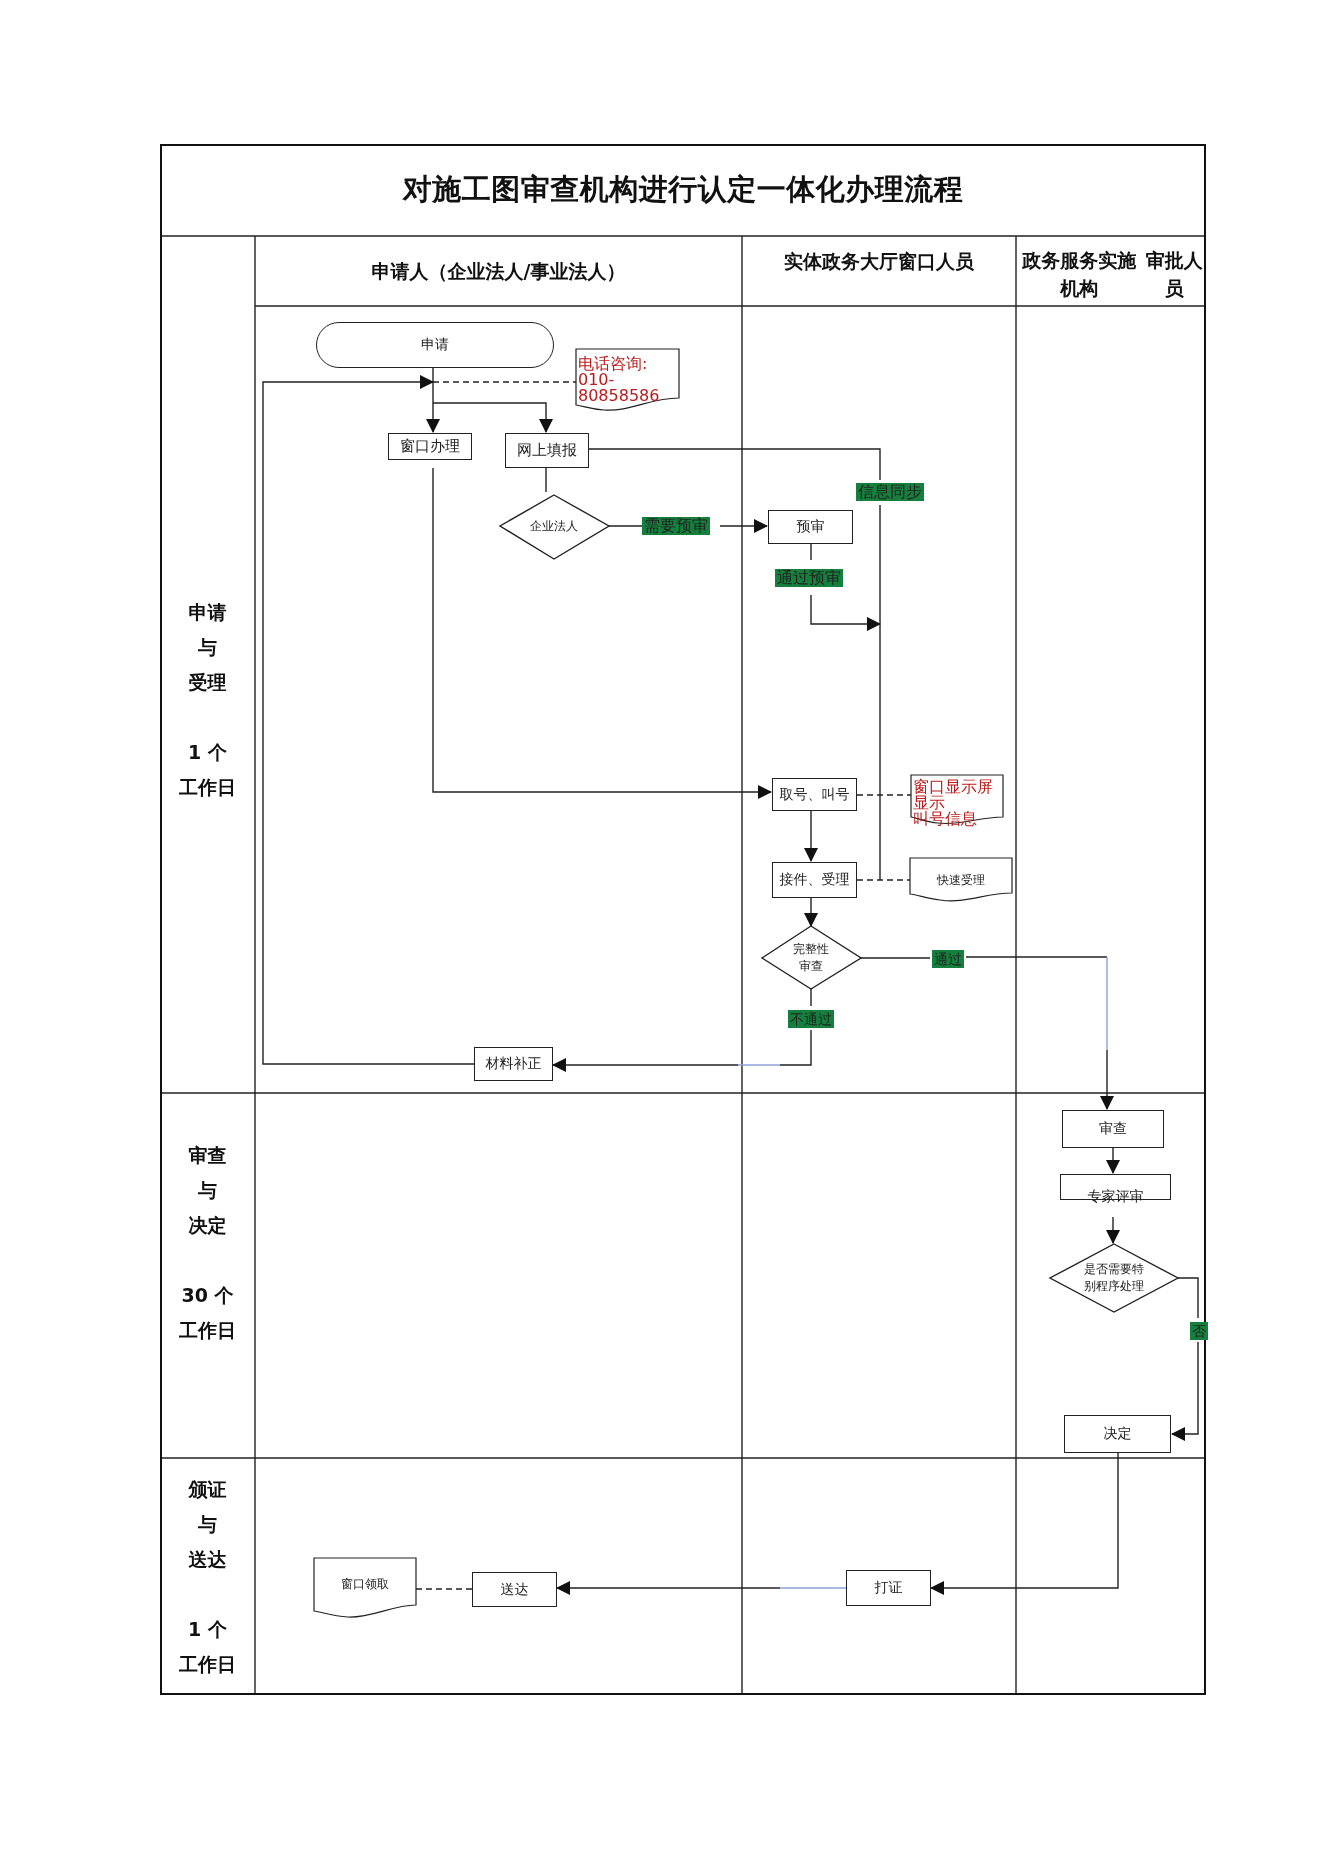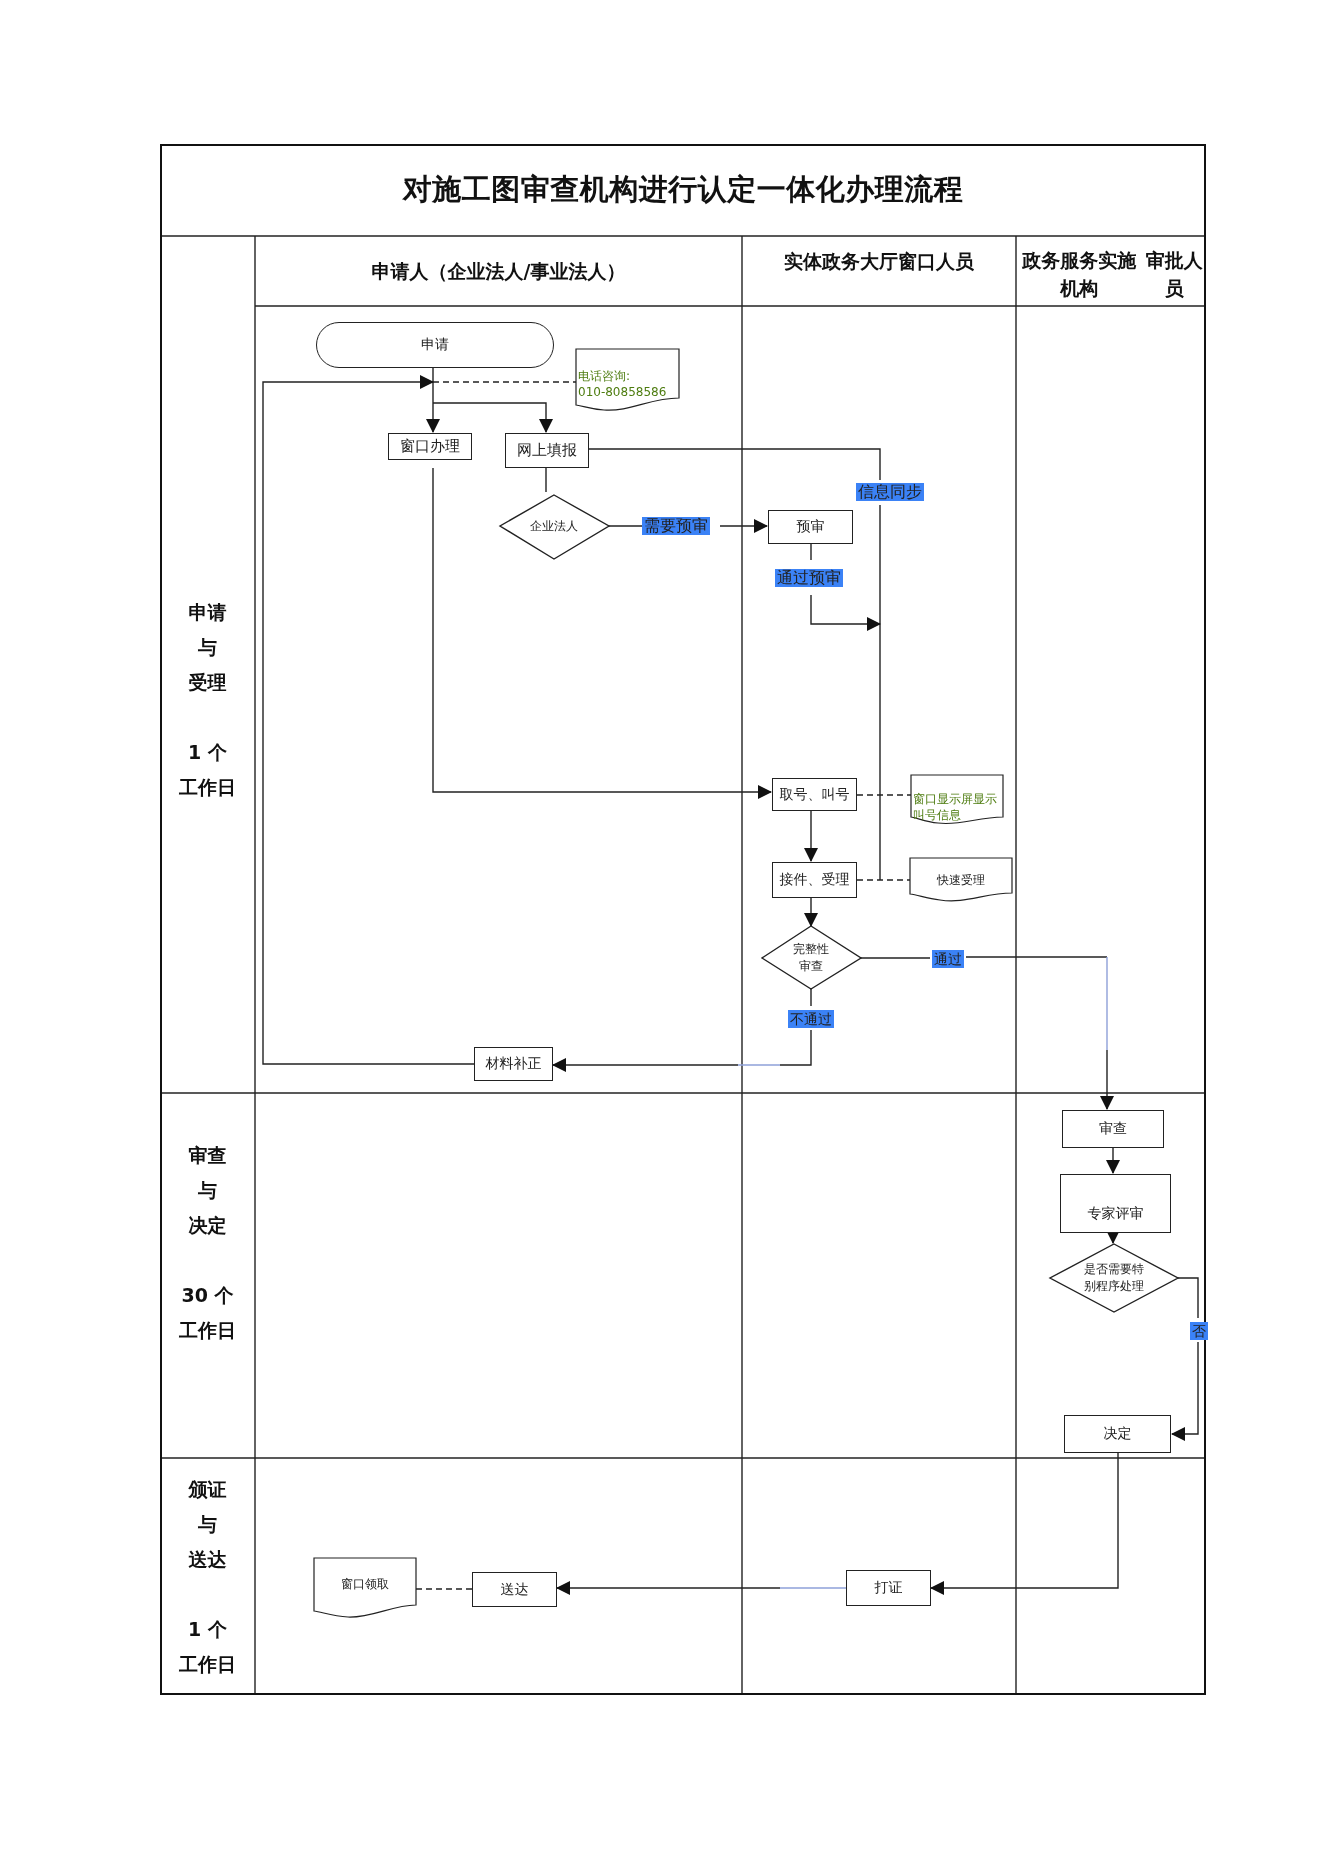--- a/index.html
+++ b/index.html
@@ -11,25 +11,25 @@
   .title { left:160px; top:144px; width:1046px; height:92px; display:flex; align-items:center; justify-content:center;
            font-size:29px; font-weight:bold; color:#111; letter-spacing:0.5px; }
   .col-head { display:flex; align-items:center; justify-content:center; text-align:center;
               font-size:19px; font-weight:bold; color:#111; line-height:28px; }
   .stage { display:flex; flex-direction:column; align-items:center; justify-content:center;
            font-size:19px; font-weight:bold; color:#111; text-align:center; line-height:35px; }
   .stage .gap { height:35px; }
   .node { display:flex; align-items:center; justify-content:center; text-align:center;
           font-size:14px; color:#222; background:#fff; border:1.4px solid #222; }
   .terminal { border-radius:24px; }
-  .lbl { font-size:16px; color:#222; background:#3b82f6; white-space:nowrap; line-height:18px; padding:0 2px; }
+  .lbl { font-size:16px; color:#222; background:#15803d; white-space:nowrap; line-height:18px; padding:0 2px; }
   .lbl-sm { font-size:14px; }
   .dtext { display:flex; align-items:center; justify-content:center; text-align:center;
            font-size:12px; color:#222; line-height:17px; }
-  .doctext { font-size:12px; color:#4d7c0f; line-height:16px;margin-top:12px; }
+  .doctext { font-size:16px; color:#b91c1c; line-height:16px; }
 </style>
 </head>
 <body>
 
 <div id="canvas">
 
   <svg class="abs" style="left:0;top:0" width="1323" height="1871">
     <defs>
       <marker id="arr" markerWidth="10" markerHeight="10" refX="9" refY="5" orient="auto" markerUnits="userSpaceOnUse">
         <path d="M0,0 L10,5 L0,10 Z" fill="#111"></path>
@@ -168,21 +168,21 @@
   </div>
   <div class="abs node" style="left:772px;top:862px;width:85px;height:36px">接件、受理</div>
   <div class="abs dtext" style="left:910px;top:868px;width:102px;height:24px">快速受理</div>
   <div class="abs dtext" style="left:770px;top:940px;width:82px;height:36px;flex-direction:column">
     <span>完整性</span>
     <span>审查</span>
   </div>
   <div class="abs node" style="left:846px;top:1570px;width:85px;height:36px">打证</div>
 
   <div class="abs node" style="left:1062px;top:1110px;width:102px;height:38px">审查</div>
-  <div class="abs node" style="left:1060px;top:1174px;width:111px;height:59px;padding-top:20px">专家评审</div>
+  <div class="abs node" style="left:1060px;top:1174px;width:111px;height:26px;padding-top:20px">专家评审</div>
   <div class="abs dtext" style="left:1062px;top:1260px;width:104px;height:36px;flex-direction:column">
     <span>是否需要特</span>
     <span>别程序处理</span>
   </div>
   <div class="abs node" style="left:1064px;top:1415px;width:107px;height:38px">决定</div>
 
   <div class="abs node" style="left:472px;top:1572px;width:85px;height:35px">送达</div>
   <div class="abs dtext" style="left:314px;top:1572px;width:102px;height:24px">窗口领取</div>
 
   <div class="abs lbl" style="left:642px;top:517px">需要预审</div>

